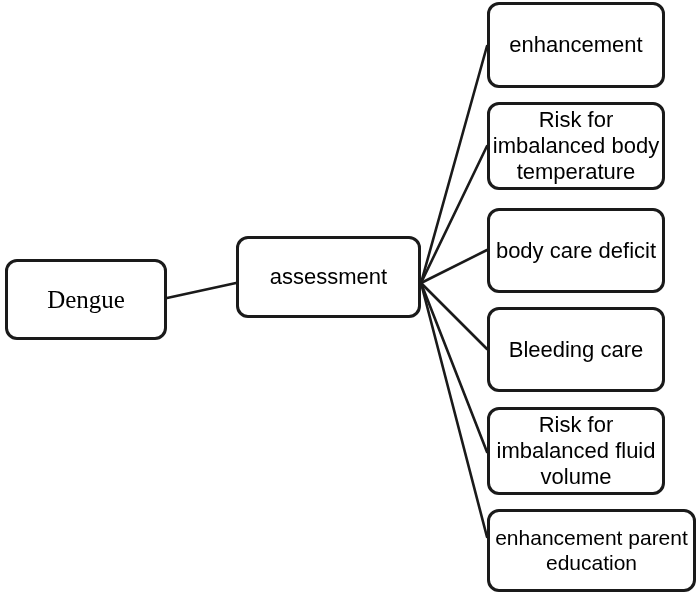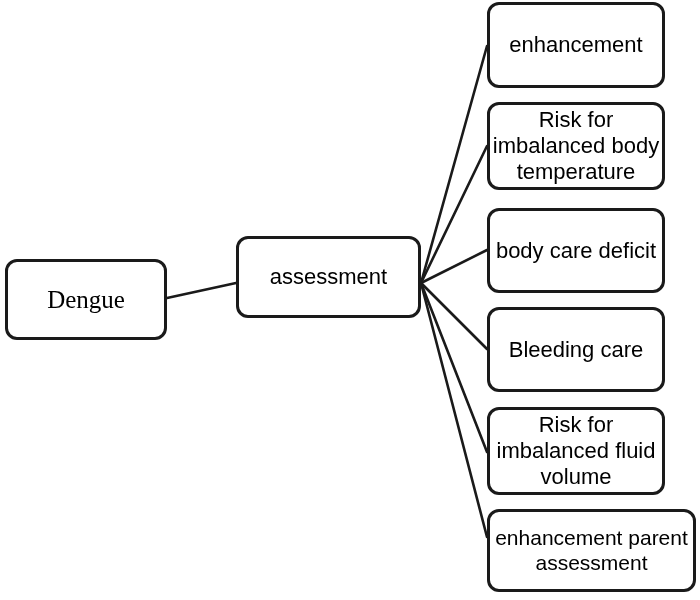--- a/index.html
+++ b/index.html
@@ -106,16 +106,16 @@
   </div>
 
   <div class="node node-sans" id="node-outcome-4">
     <span class="node-label">Risk for
 imbalanced fluid
 volume</span>
   </div>
 
   <div class="node node-sans-sm" id="node-outcome-5">
     <span class="node-label">enhancement parent
-assessment</span>
+education</span>
   </div>
 
 </div>
 
 </body></html>

